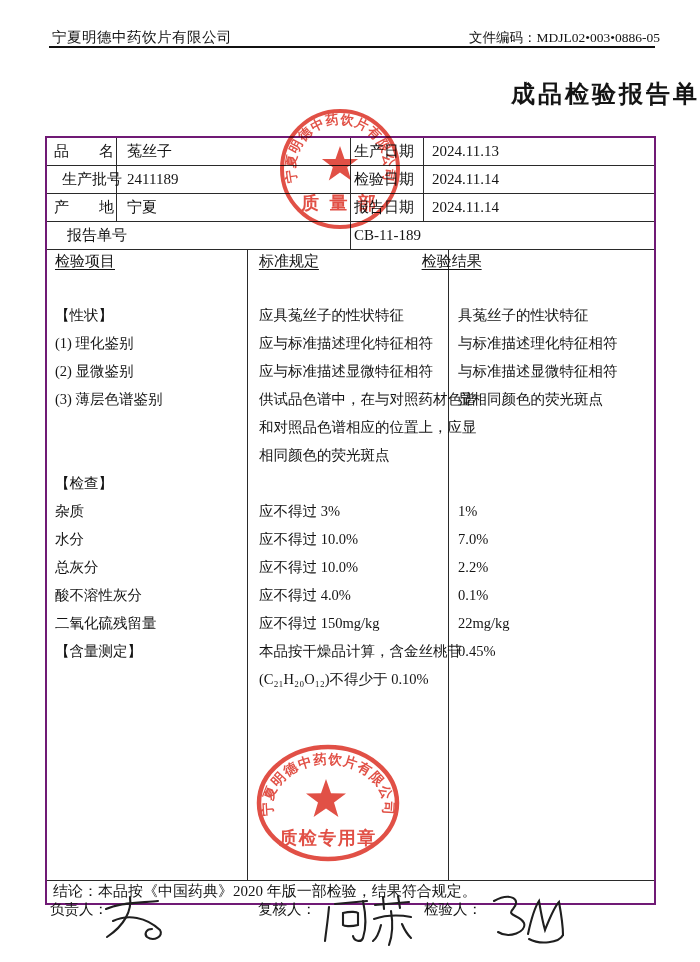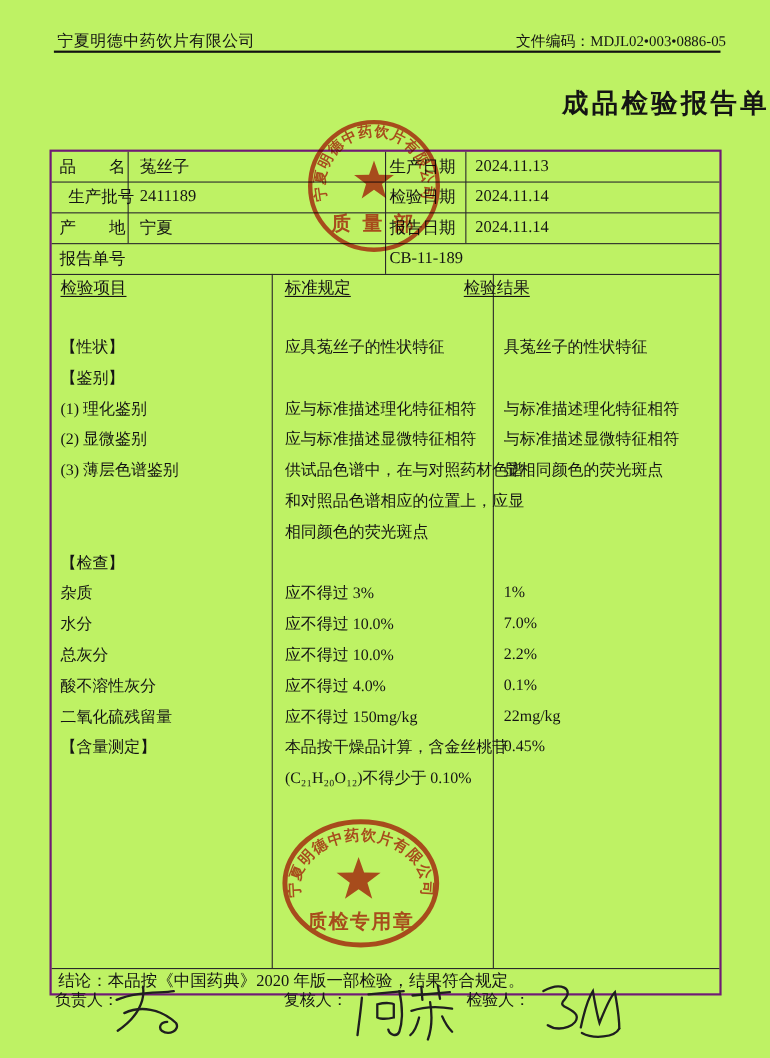--- a/index.html
+++ b/index.html
@@ -1,17 +1,17 @@
 <!DOCTYPE html>
 <html style="--stamp-color: #dd382c;"><head>
 <meta charset="utf-8">
 <style>
   * { margin:0; padding:0; box-sizing:border-box; }
   body { background:#e8e8e8; font-family:"Liberation Serif","DejaVu Serif",serif; color:#141414; }
-  #page { position:relative; width:700px; height:962px; background:#bef264; overflow:hidden;
+  #page { position:relative; width:700px; height:962px; background:#ffffff; overflow:hidden;
           font-family:"Liberation Serif","DejaVu Serif",serif; }
 
   .hdr-left  { position:absolute; left:52px; top:28px; font-size:14.5px; letter-spacing:0.5px; }
   .hdr-right { position:absolute; right:40px; top:29px; font-size:13.5px; }
   .hdr-rule  { position:absolute; left:49px; top:46px; width:606px; height:2px; background:#111; }
 
   .title { position:absolute; left:0; top:78px; width:100%; text-align:right;
            font-size:24px; font-weight:bold; letter-spacing:3px; }
 
   
@@ -79,44 +79,39 @@
       <div class="c" style="width:73px;padding-left:4px">检验日期</div>
       <div class="c" style="padding-left:9px">2024.11.14</div>
     </div>
     <div class="cellrow" style="top:56px;height:27px">
       <div class="c" style="width:69px;padding-left:7px">产　　地</div>
       <div class="c" style="width:234px;padding-left:11px">宁夏</div>
       <div class="c" style="width:73px;padding-left:4px">报告日期</div>
       <div class="c" style="padding-left:9px">2024.11.14</div>
     </div>
     <div class="cellrow" style="top:84px;height:27px">
-      <div class="c" style="width:303px;padding-left:7px">报告单号</div>
+      <div class="c" style="width:303px;padding-left:20px">报告单号</div>
       <div class="c" style="padding-left:4px">CB-11-189</div>
     </div>
 
     <div class="vline" style="left:200px; top:111px; height:631px"></div>
     <div class="vline" style="left:401px; top:111px; height:631px"></div>
     <div class="hline" style="top:742px"></div>
 
     <div id="main-head">
       <div class="hc" style="width:200px;padding-left:8px">检验项目</div>
       <div class="hc" style="width:201px;text-align:center">标准规定</div>
       <div class="hc" style="width:206px;text-align:center">检验结果</div>
     </div>
 
     <div id="lines">
         <div class="line">
         <div class="cell-item">【性状】</div>
         <div class="cell-std">应具菟丝子的性状特征</div>
         <div class="cell-res">具菟丝子的性状特征</div>
-      </div>
-        <div class="line">
-        <div class="cell-item">【鉴别】</div>
-        <div class="cell-std"></div>
-        <div class="cell-res"></div>
       </div>
         <div class="line">
         <div class="cell-item">(1) 理化鉴别</div>
         <div class="cell-std">应与标准描述理化特征相符</div>
         <div class="cell-res">与标准描述理化特征相符</div>
       </div>
         <div class="line">
         <div class="cell-item">(2) 显微鉴别</div>
         <div class="cell-std">应与标准描述显微特征相符</div>
         <div class="cell-res">与标准描述显微特征相符</div>

